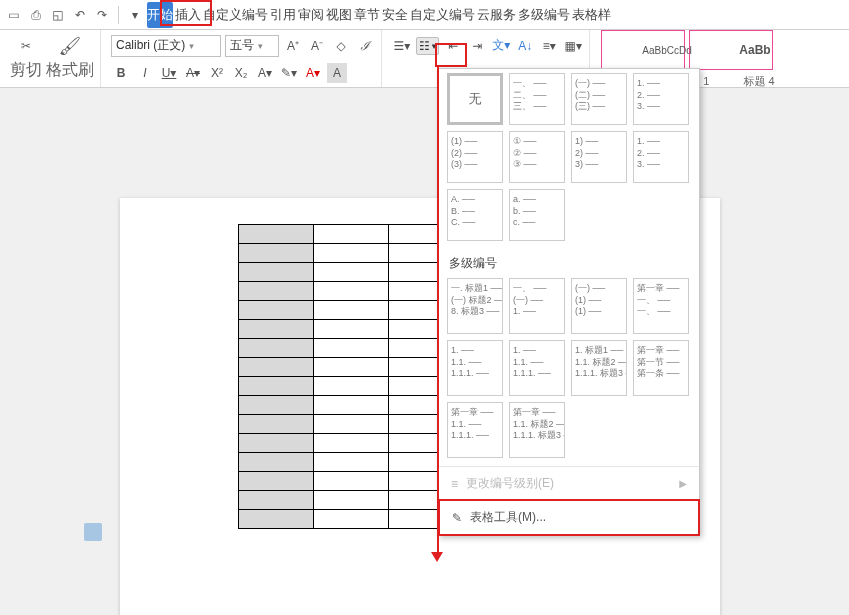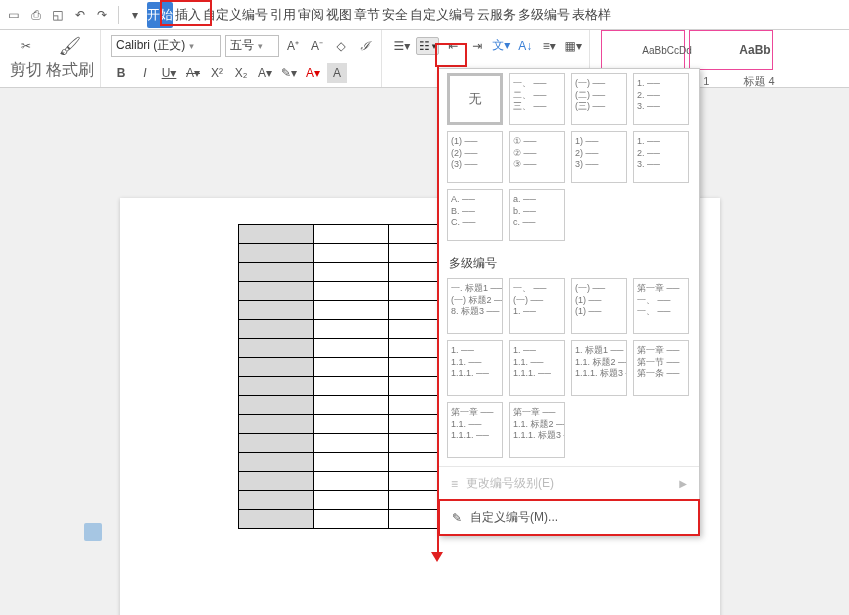--- a/index.html
+++ b/index.html
@@ -351,18 +351,18 @@
         <div class="ln">1.1.1. 标题3 ──</div>
       </div>
     </div>
   <div class="panel-item disabled">
     <span>≡</span>
     <span>更改编号级别(E)</span>
     <span class="arrow-r">▶</span>
   </div>
   <div class="panel-item panel-highlight">
     <span>✎</span>
-    <span>自定义编号(M)...</span>
+    <span>表格工具(M)...</span>
   </div>
 </div>
 
 <div class="guide v" style="left:437px;top:67px;height:487px"></div>
 <div class="arrowhead" style="left:431px;top:552px"></div>
 
 </body></html>

